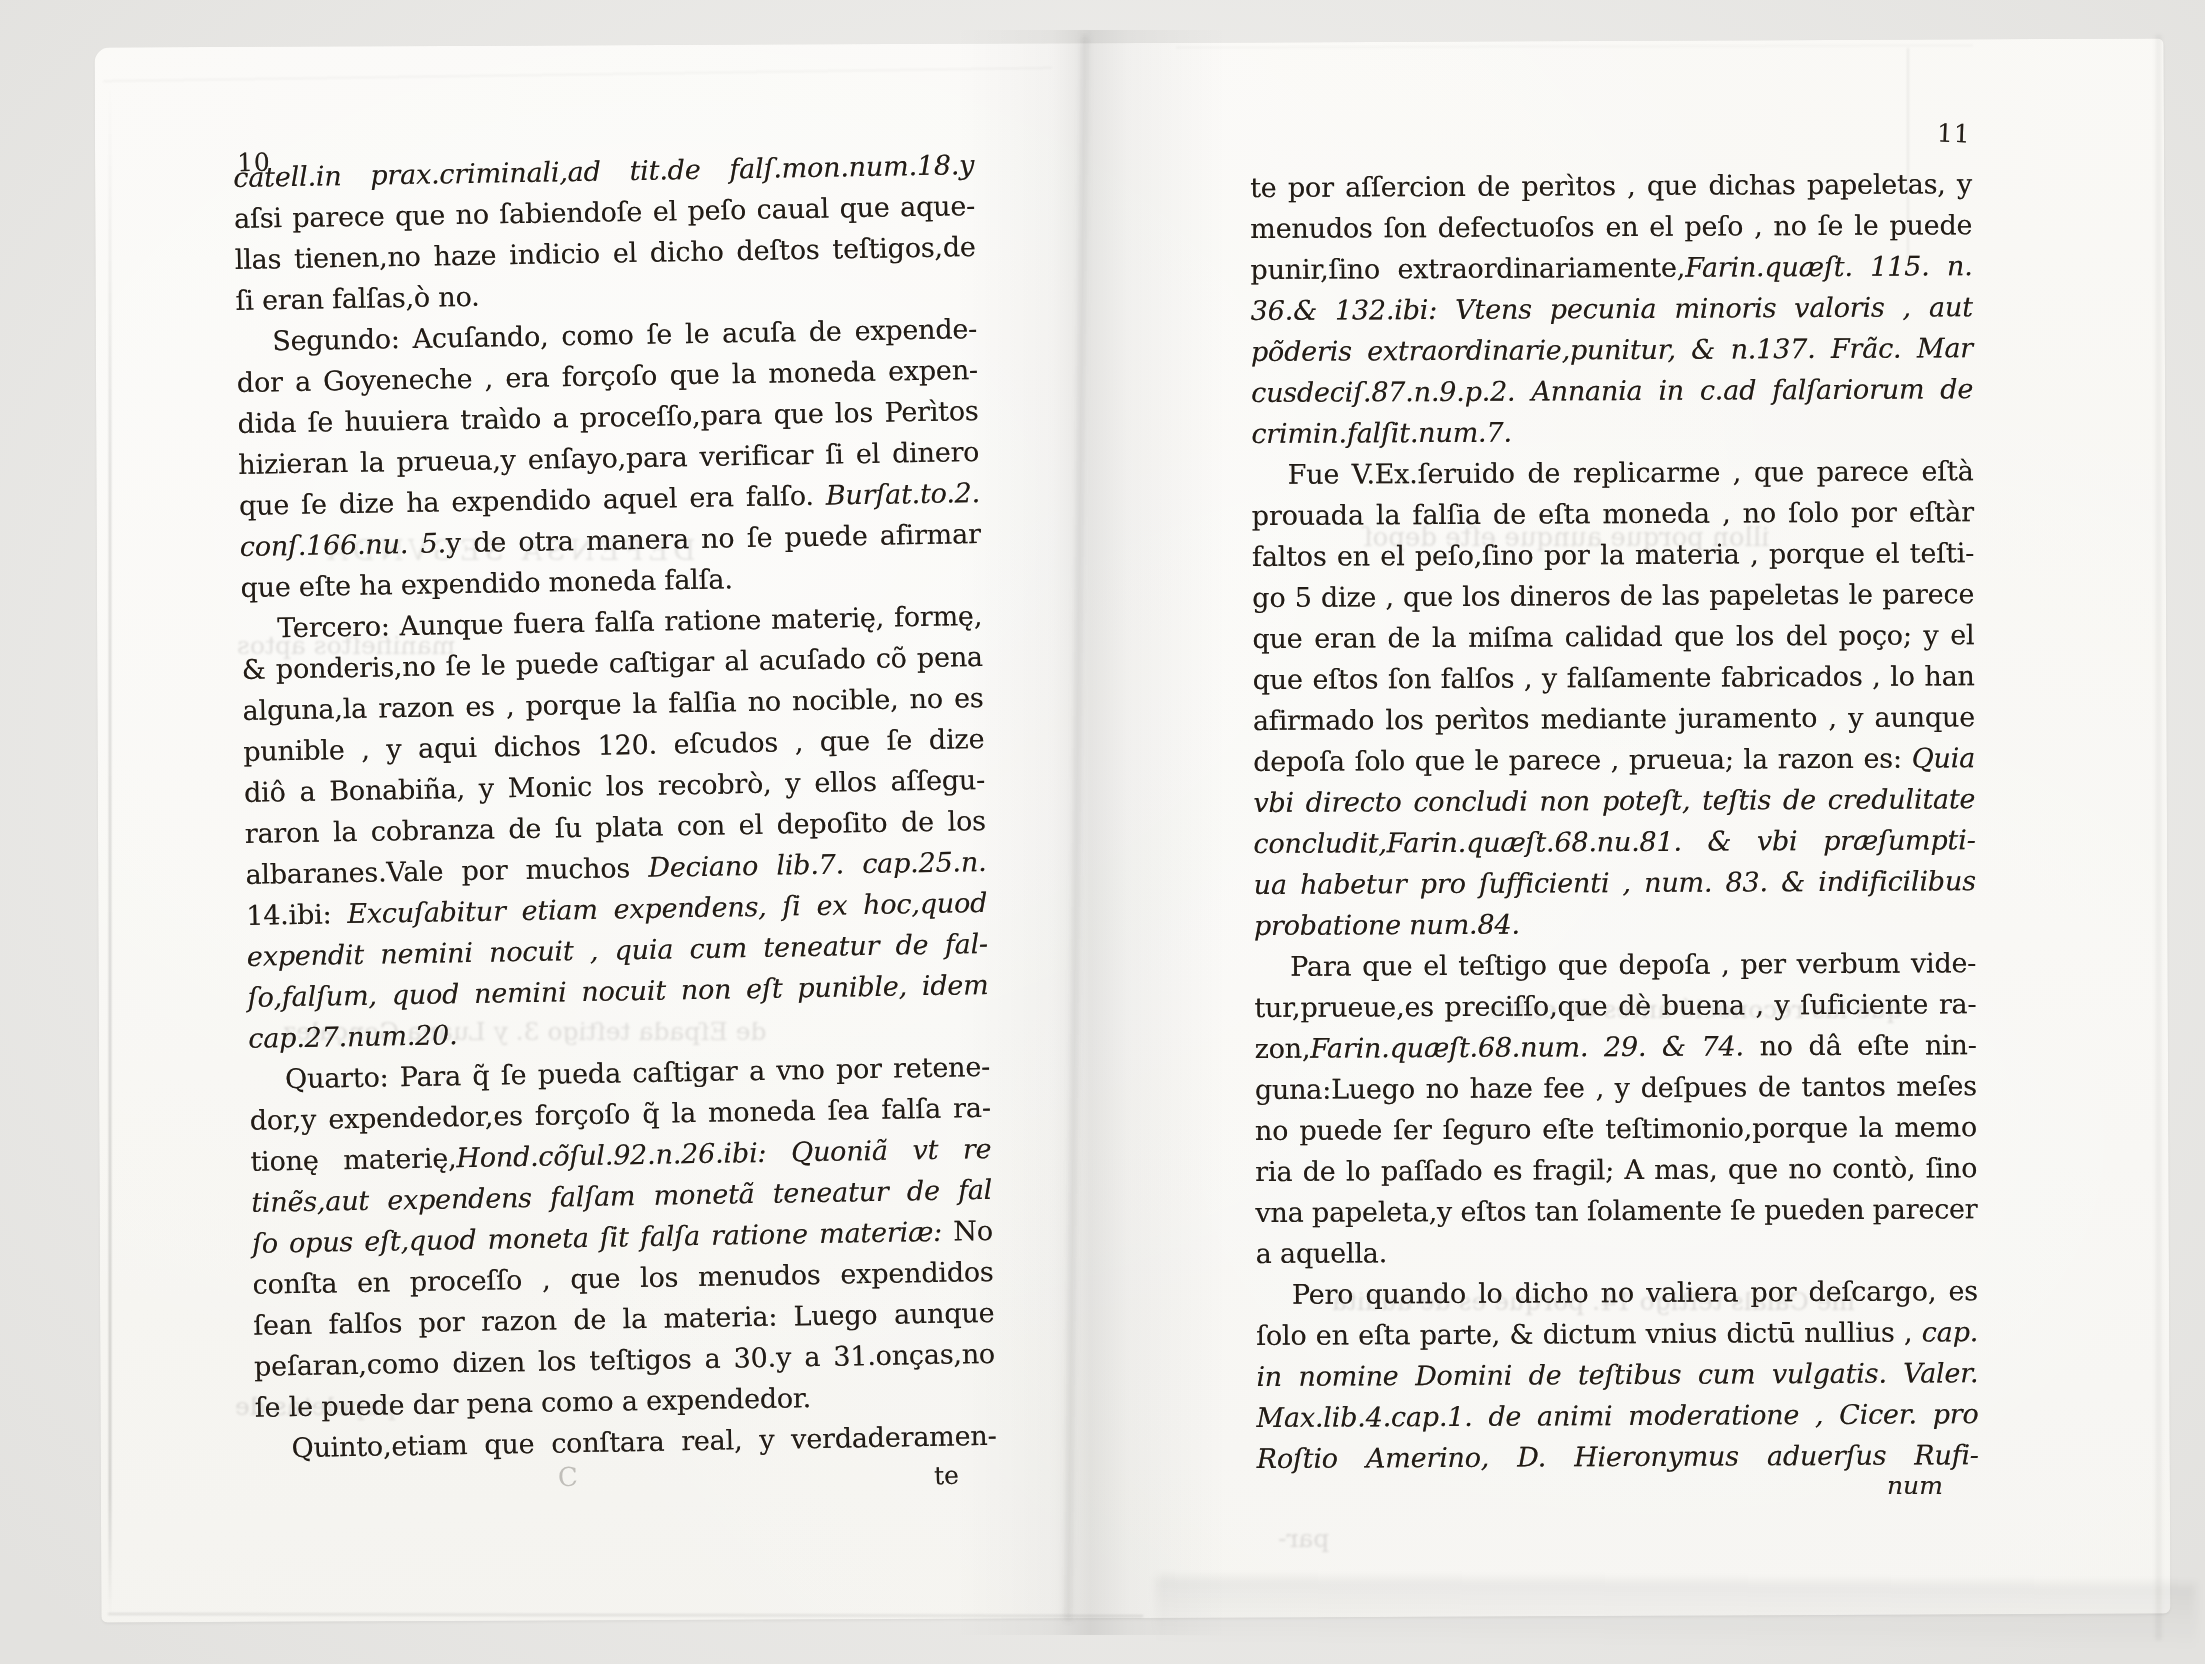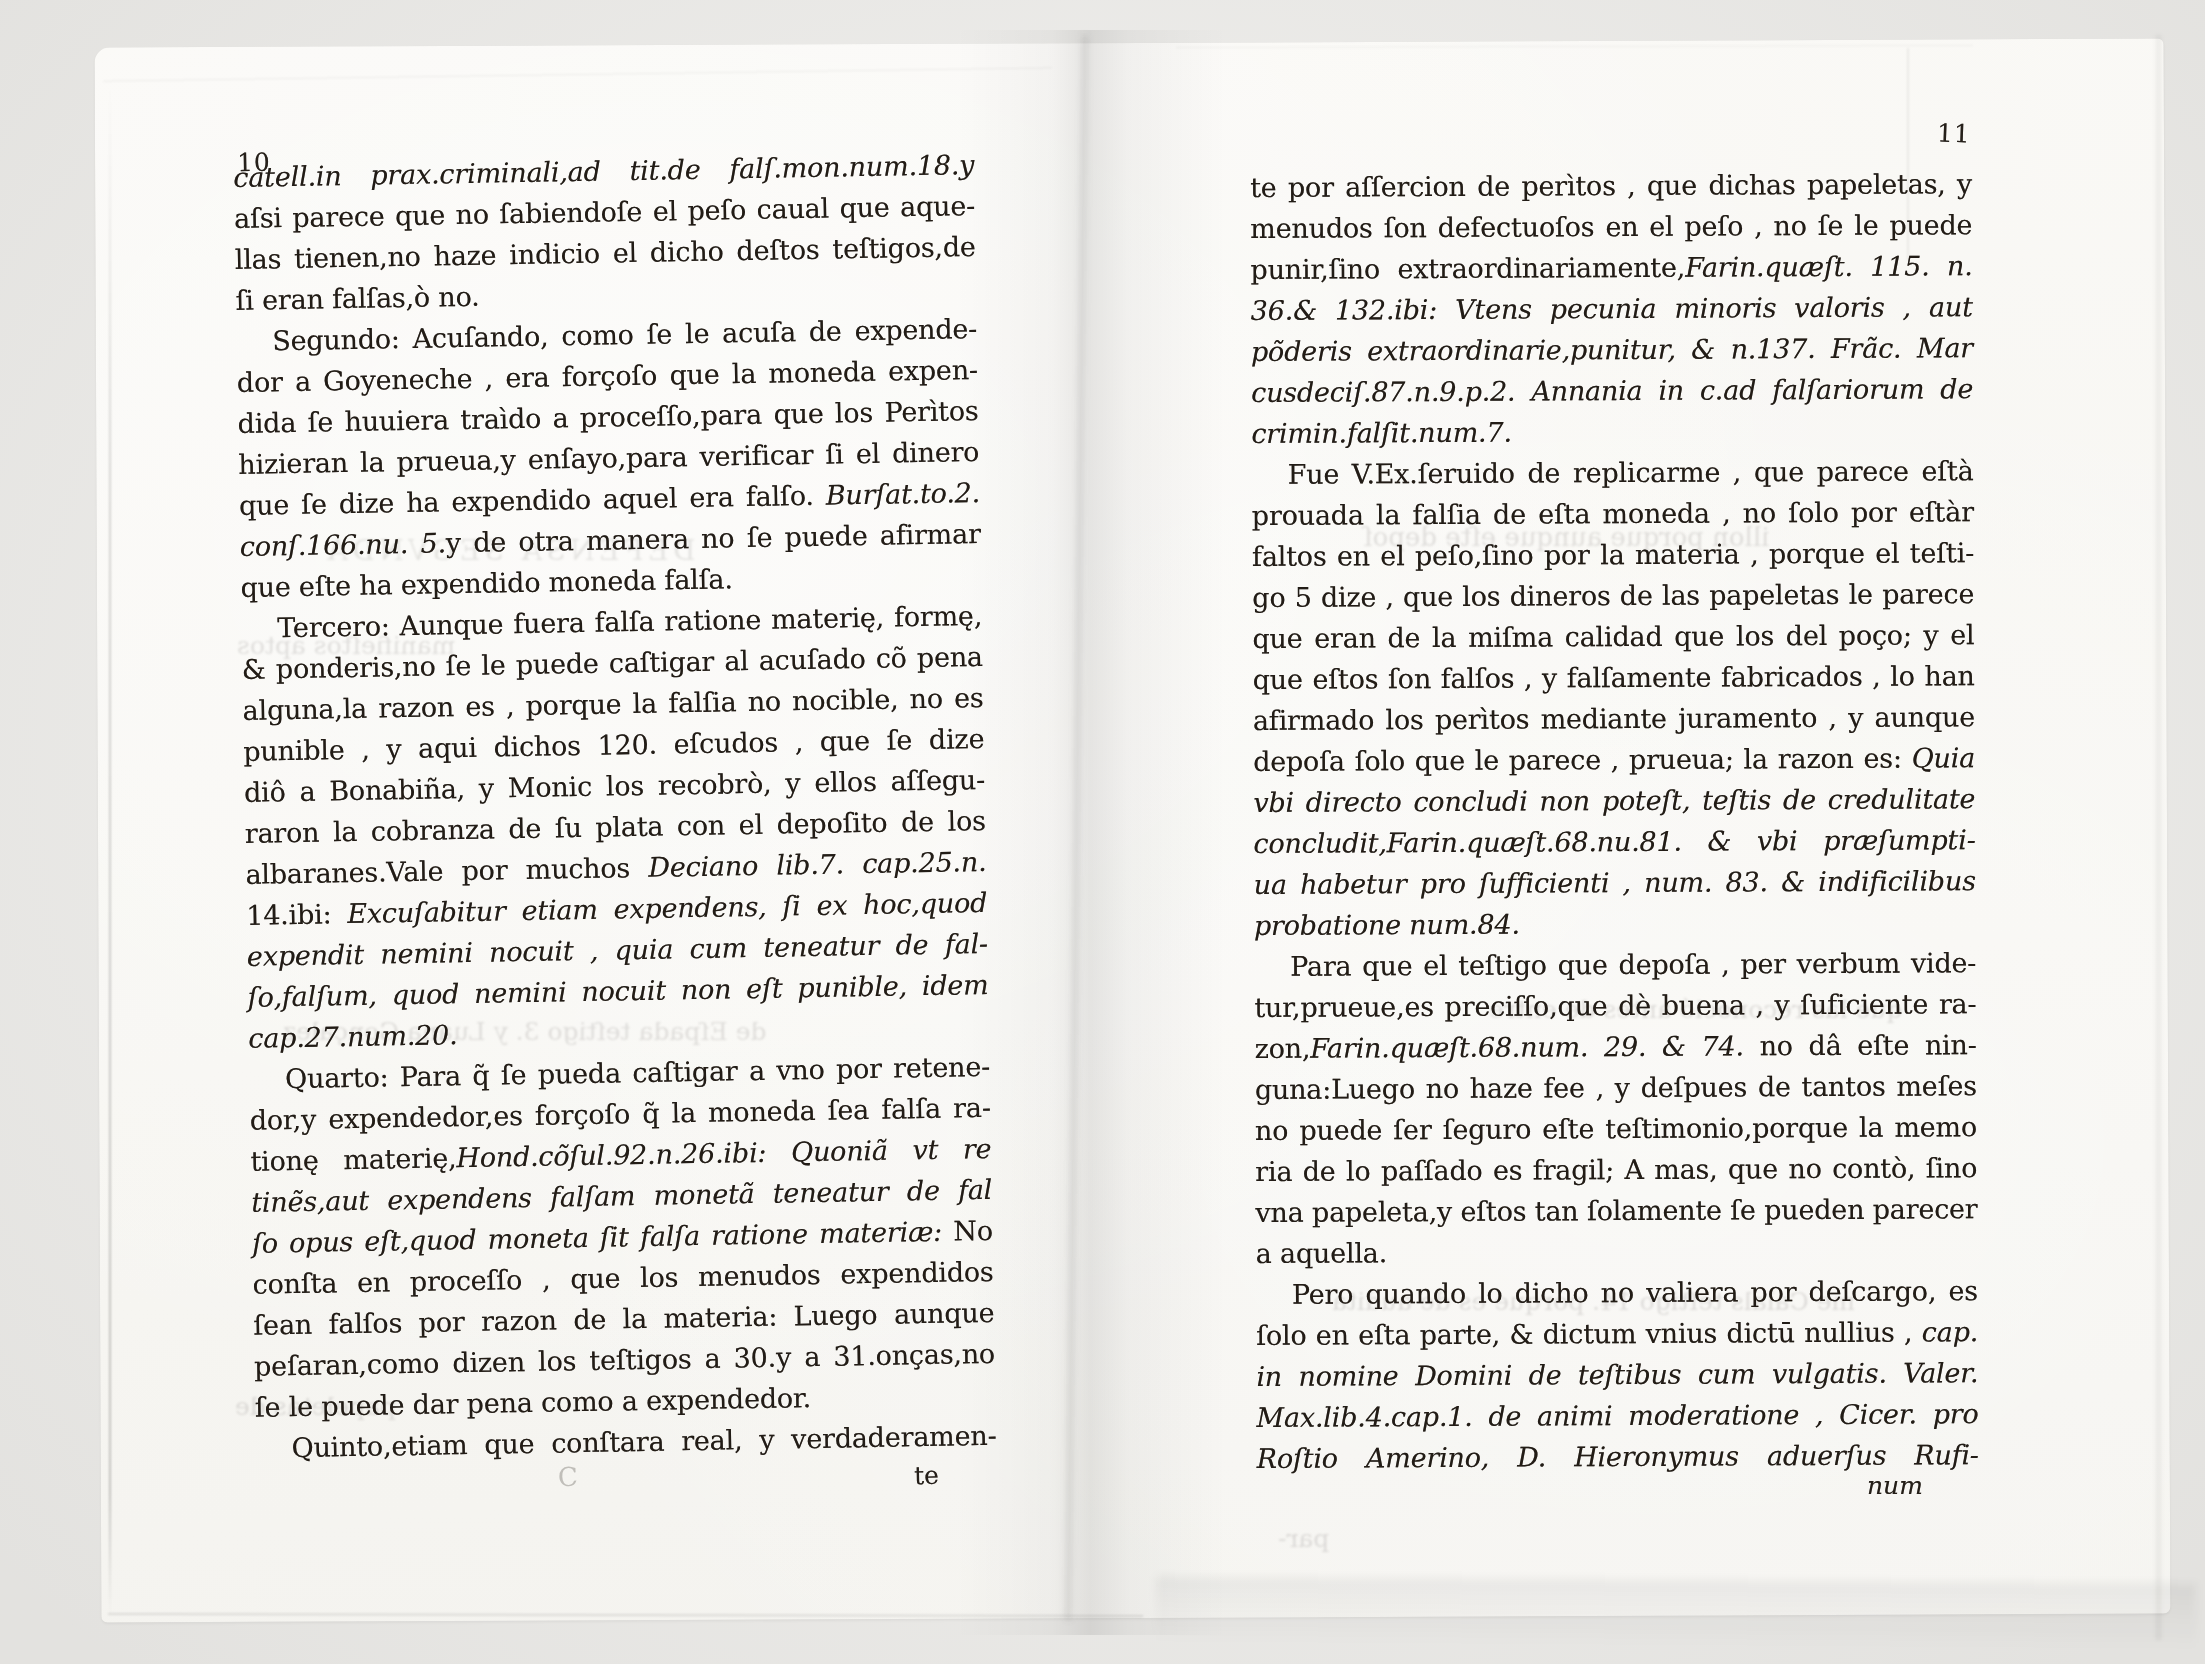--- a/index.html
+++ b/index.html
@@ -61,20 +61,21 @@
   .line em{font-style:italic;}
   .pagenum{
     position:absolute; font-size:25px; color:#26201a;
     text-shadow:0 0 0.5px rgba(30,24,18,0.5); letter-spacing:1px;
   }
   .pagenum-left{left:237px; top:148px; transform:rotate(-1deg);}
   .pagenum-right{left:1937px; top:119px; transform:rotate(2deg);}
   .catchword{
     position:absolute; font-size:25px; color:#241e18;
     text-shadow:0 0 0.5px rgba(30,24,18,0.5);
+    margin-left:20px;
   }
   .catchword-left{left:914px; top:1461px; transform:rotate(-1deg);}
   .catchword-right{left:1867px; top:1471px; font-style:italic;text-align:right;}
   .signature{
     position:absolute; left:558px; top:1462px; font-size:26px;
     color:rgba(70,65,58,0.30); transform:rotate(-2deg);
   }
   .ghost{
     position:absolute; color:rgba(45,42,38,0.13); filter:blur(1px);
     transform:scaleX(-1); white-space:nowrap; font-size:26px;

